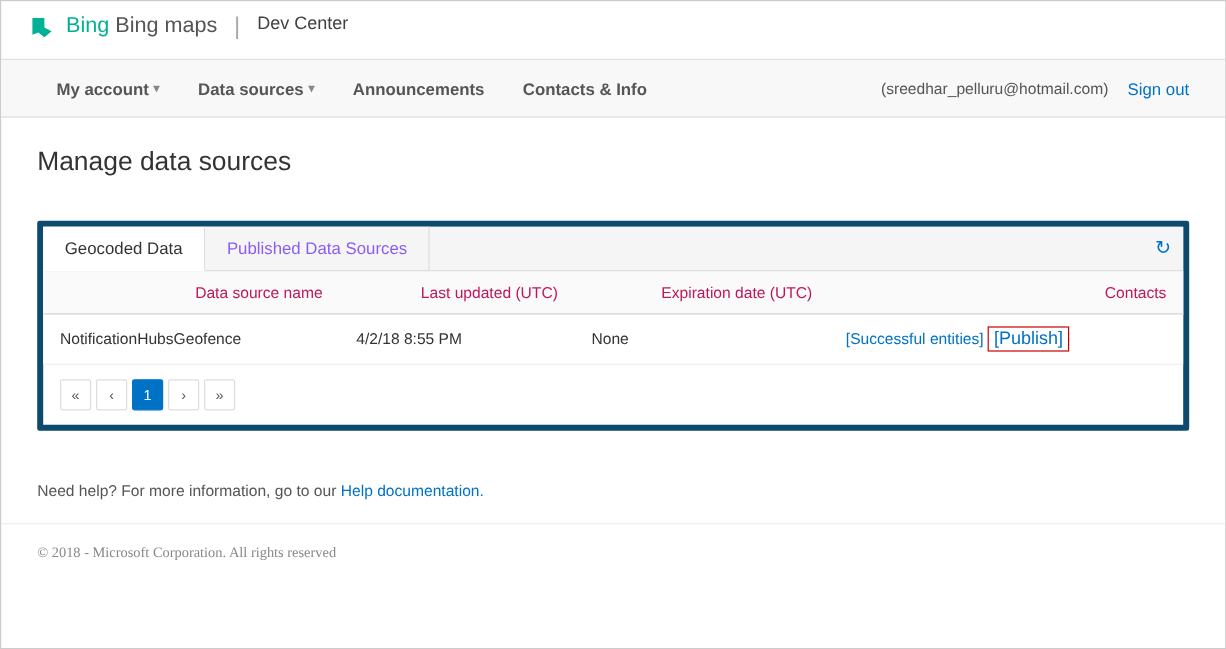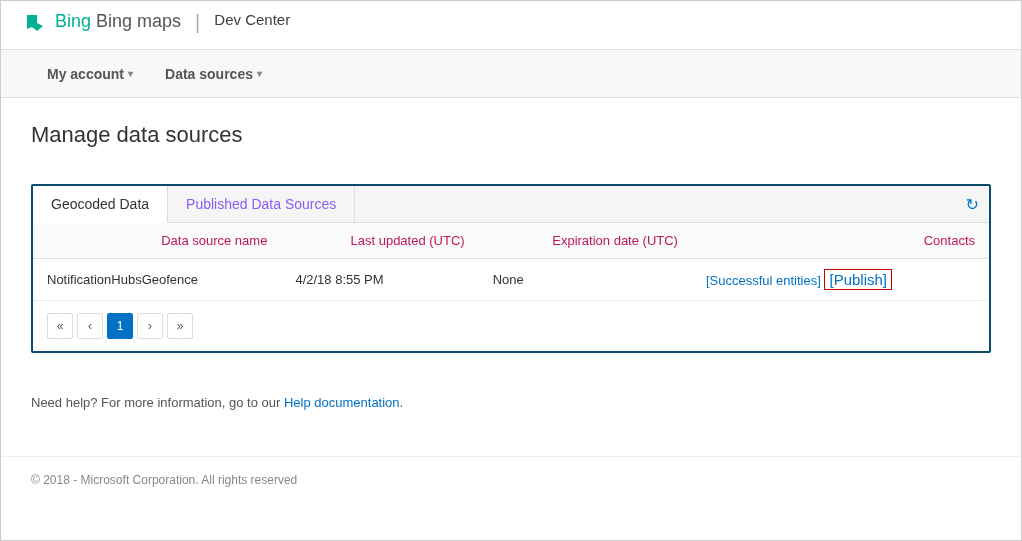--- a/index.html
+++ b/index.html
@@ -86,21 +86,21 @@
       padding: 24px 30px;
     }
     .page-title {
       font-size: 22px;
       font-weight: 300;
       color: #333;
       margin-bottom: 36px;
     }
     
     .tabs-container {
-      border: 2px solid #0c4a6e;
+      border: 5px solid #0c4a6e;
       border-radius: 2px;
       margin-bottom: 0;
     }
     .tabs-header {
       display: flex;
       align-items: center;
       background: #f5f5f5;
       border-bottom: 1px solid #ddd;
       padding: 0;
       position: relative;
@@ -202,21 +202,22 @@
       color: #0072c6;
       cursor: pointer;
       margin-top: 39px;
     }
     
     .footer {
       padding: 16px 30px;
       font-size: 12px;
       color: #888;
       border-top: 1px solid #eee;
-      margin-top: 28px;
+      margin-top: 2px;
+      font-family: Liberation Serif, serif;
     }
     .logo-brand {
       font-size: 18px;
     }
     .logo-brand .b-letter { color: #00b294; }
     .logo-brand .maps-word { color: #555; }
   </style>
 </head>
 <body>
 
@@ -236,20 +237,30 @@
 <div class="nav-bar">
   <div class="nav-items">
     <div class="nav-item">
       <span>My account</span>
       <span class="arrow">▾</span>
     </div>
     <div class="nav-item">
       <span>Data sources</span>
       <span class="arrow">▾</span>
     </div>
+    <div class="nav-item">
+      <span>Announcements</span>
+    </div>
+    <div class="nav-item">
+      <span>Contacts &amp; Info</span>
+    </div>
+  </div>
+  <div class="nav-right">
+    <span class="user-email">(sreedhar_pelluru@hotmail.com)</span>
+    <span class="sign-out">Sign out</span>
   </div>
 </div>
 
 <div class="main-content">
   <h1 class="page-title">Manage data sources</h1>
 
   <div class="tabs-container">
     <div class="tabs-header">
       <div class="tab active">
         <span>Geocoded Data</span>

